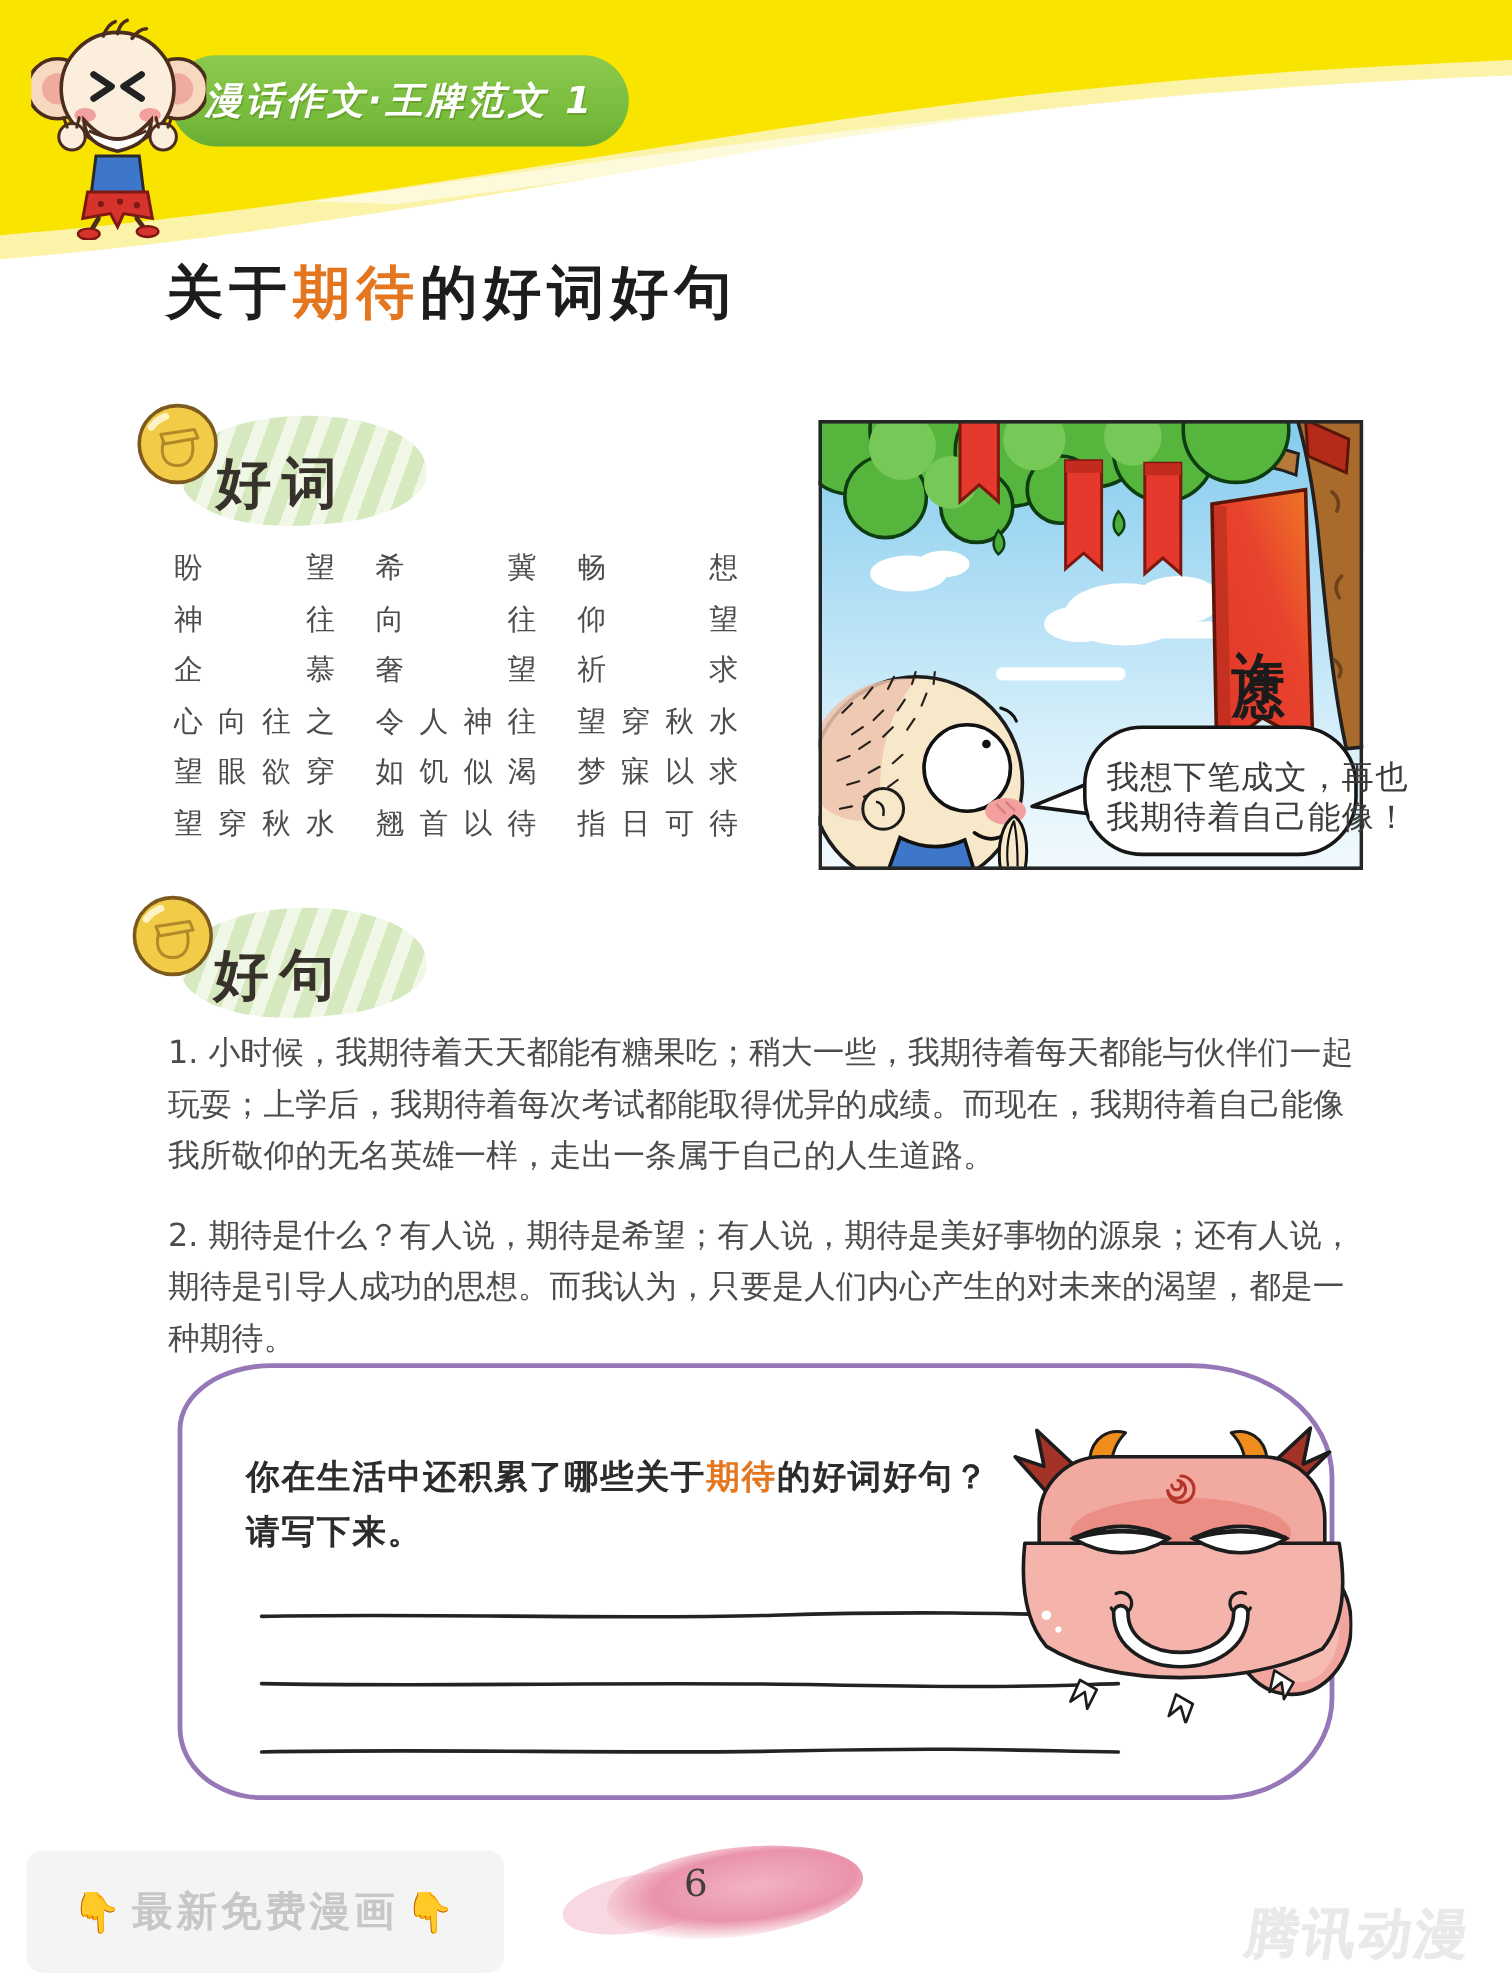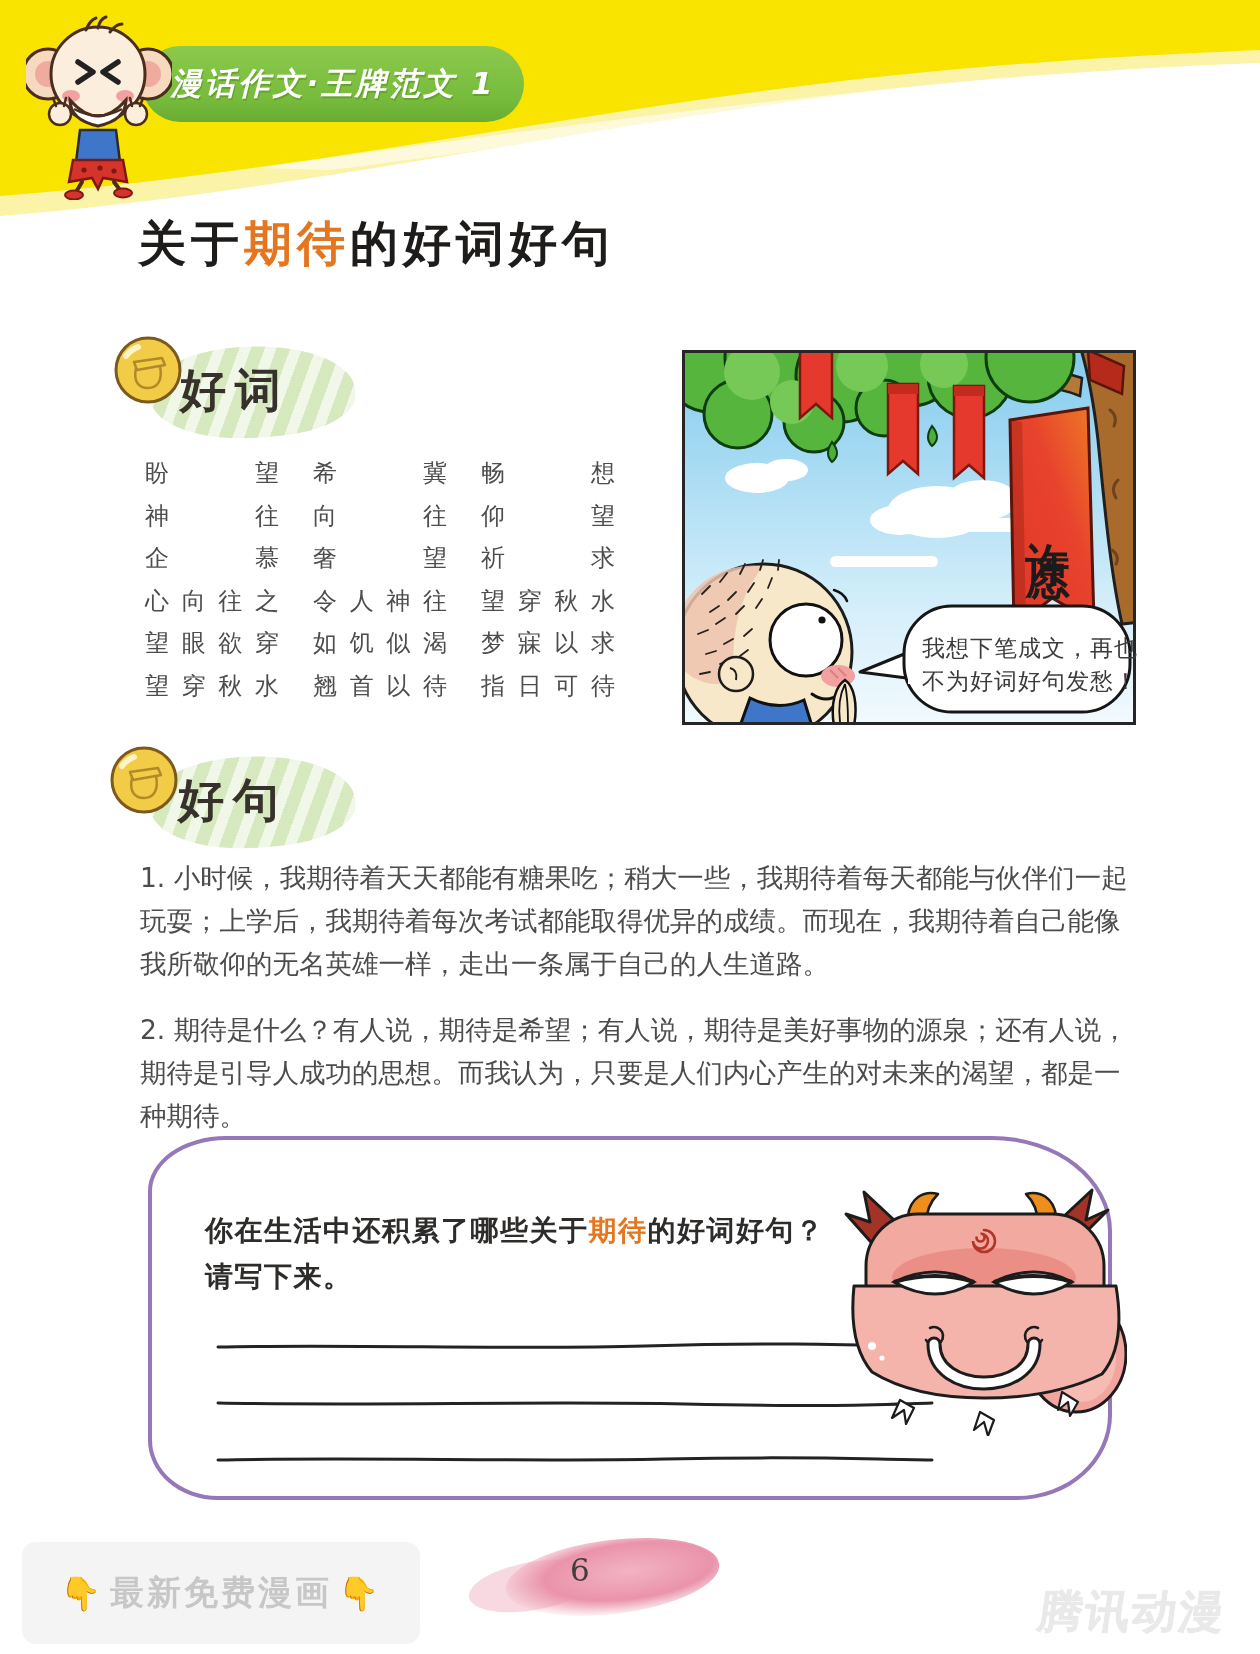--- a/index.html
+++ b/index.html
@@ -15,34 +15,34 @@
         text-shadow:1px 2px 0 rgba(90,140,30,.55);}
 
   
   .page-title{position:absolute;left:138px;top:212px;font-size:48px;font-weight:bold;
         color:#1e1c1a;letter-spacing:5px;white-space:nowrap;}
   .page-title .hl{color:#e4761f;}
 
   
   .brush{position:absolute;border-radius:45% 60% 40% 55%;transform:rotate(-5deg);
         background:repeating-linear-gradient(115deg,rgba(164,205,112,.45) 0 13px,rgba(190,221,150,.22) 13px 24px);}
-  .sec-title{position:absolute;font-size:46px;font-weight:bold;color:#37312b;letter-spacing:9px;}
+  .sec-title{position:absolute;font-size:46px;font-weight:bold;color:#37312b;letter-spacing:9px;margin-top:12px;}
 
   
   .words-grid{position:absolute;left:145px;top:452px;display:grid;
         grid-template-columns:134px 134px 134px;column-gap:34px;}
   .word{font-size:24px;line-height:42.5px;color:#4d4d4d;
         text-align:justify;text-align-last:justify;}
 
   
   .panel{position:absolute;left:682px;top:350px;width:454px;height:375px;}
   .banner-text{position:absolute;left:1026px;top:438px;width:52px;height:170px;
         writing-mode:vertical-rl;text-orientation:upright;font-size:44px;font-weight:bold;
         color:#1b1b1b;letter-spacing:16px;text-align:center;}
-  .speech{position:absolute;left:922px;top:632px;width:200px;font-size:23px;line-height:33px;
+  .speech{position:absolute;left:922px;top:632px;width:200px;font-size:27px;line-height:33px;
         color:#3c3c3c;letter-spacing:1px;white-space:nowrap;}
 
   
   .para{position:absolute;left:140px;width:1040px;font-size:26.5px;line-height:43px;
         color:#4c4c4c;white-space:pre-line;}
 
   
   .ex-box{position:absolute;left:148px;top:1136px;width:956px;height:356px;
         border:4px solid #9678b8;
         border-radius:78px 120px 95px 70px / 55px 95px 85px 60px;}
@@ -234,21 +234,21 @@
       <path d="M232,300 L178,322 L240,330 Z" fill="#fff" stroke="#161616" stroke-width="3" stroke-linejoin="round"></path>
       <rect x="222" y="256" width="226" height="106" rx="48" fill="#fff" stroke="#161616" stroke-width="3"></rect>
       <rect x="226" y="296" width="16" height="38" fill="#fff"></rect>
 
       <rect x="1.5" y="1.5" width="451" height="372" fill="none" stroke="#262626" stroke-width="3"></rect>
     </g>
   </svg>
   <div class="banner-text">许愿</div>
   <div class="speech">
     <div>我想下笔成文，再也</div>
-    <div>不为好词好句发愁！</div>
+    <div>我期待着自己能像！</div>
   </div>
 
   <div class="brush" style="left:150px;top:756px;width:205px;height:92px;"></div>
   <svg class="abs" style="left:108px;top:744px;" width="72" height="72" viewBox="0 0 72 72">
     <circle cx="36" cy="36" r="32" fill="#F2CC46" stroke="#7C5A1E" stroke-width="3"></circle>
     <path d="M14,22 a27,27 0 0 1 12,-9" stroke="#FDF3C4" stroke-width="6" fill="none" stroke-linecap="round"></path>
     <path d="M22,28 l28,-4 l3,7 l-28,5 Z M24,34 c-3,14 3,20 12,20 c9,0 15,-7 12,-22" fill="none" stroke="#B08A28" stroke-width="2.5" stroke-linejoin="round"></path>
   </svg>
   <div class="sec-title" style="left:178px;top:770px;">好句</div>
 

